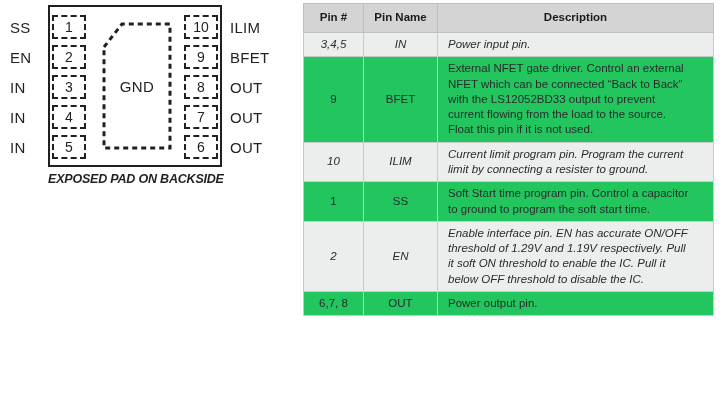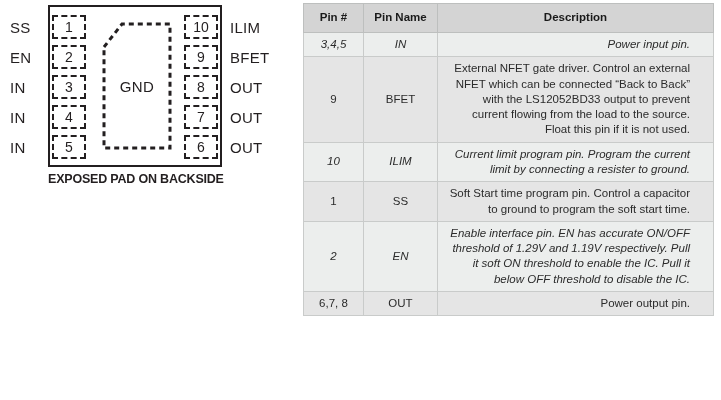--- a/index.html
+++ b/index.html
@@ -91,20 +91,21 @@
     position: absolute;
     left: 48px;
     top: 172px;
     width: 174px;
     text-align: center;
     font-size: 12.5px;
     font-weight: bold;
     color: #231f20;
     letter-spacing: -0.2px;
     white-space: nowrap;
+    font-style: italic;
   }
 
   
   #pin-table {
     position: absolute;
     left: 303px;
     top: 3px;
     width: 410px;
     border-collapse: collapse;
     table-layout: fixed;
@@ -130,24 +131,24 @@
     font-size: 11.5px;
     height: 22px;
     padding: 3px 6px;
     border-color: #bdbfbe;
   }
   #pin-table tbody tr.shaded td {
     background: #eceeed;
     font-style: italic;
   }
   #pin-table tbody tr.plain td {
-    background: #e5e5e5;
+    background: #22c55e;
   }
   #pin-table td.desc {
-    text-align: right;
+    text-align: left;
     padding-left: 10px;
     padding-right: 23px;
   }
 </style>
 </head>
 <body>
 
 <div id="pinout-diagram">
 
   <div class="pkg-body"></div>

